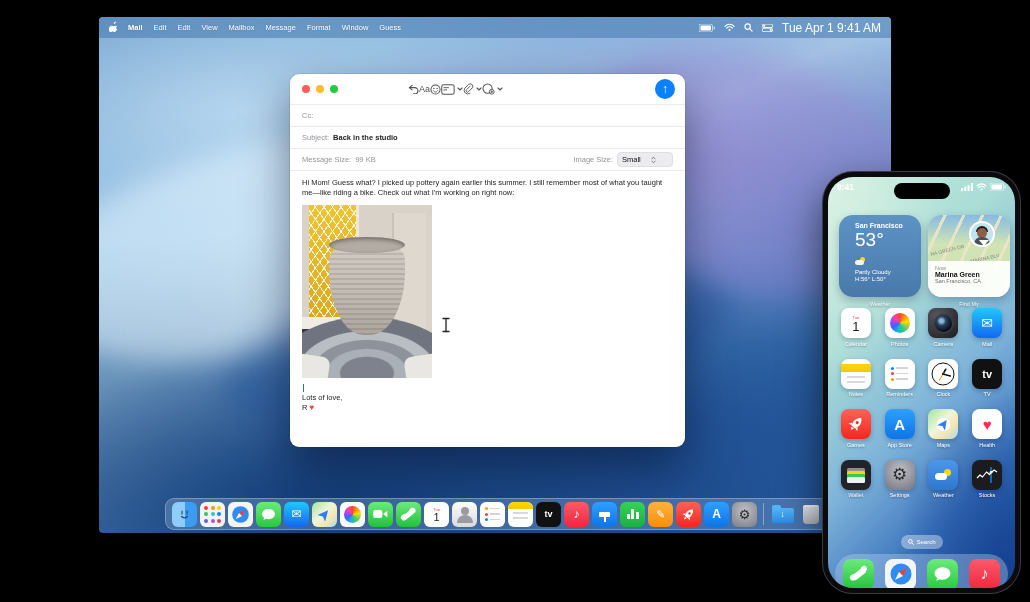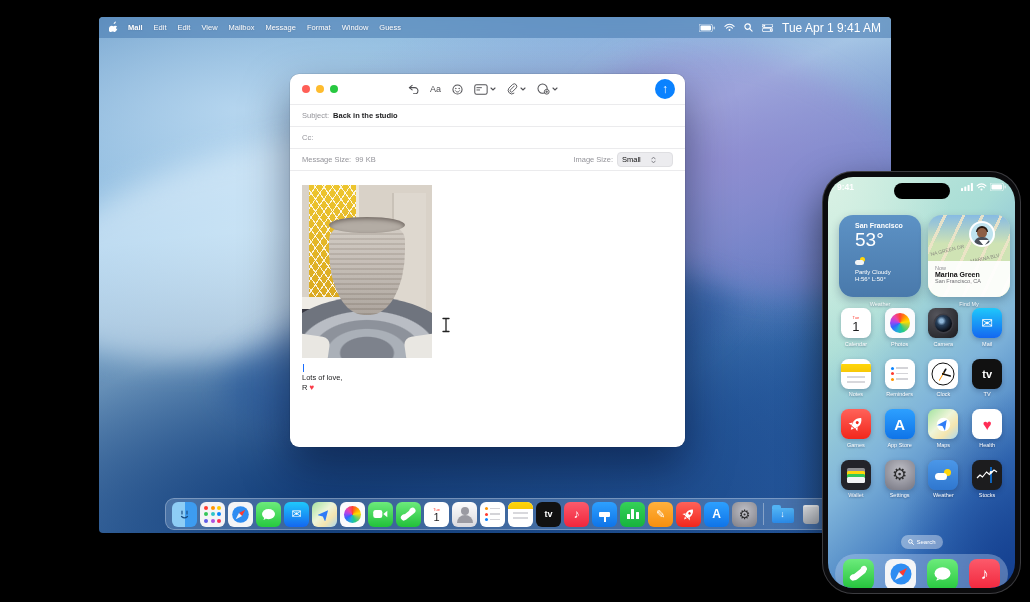--- a/index.html
+++ b/index.html
@@ -27,21 +27,21 @@
   #mb-right{margin-left:auto;display:flex;align-items:center;gap:9px;}
   #mb-right svg{display:block;}
   #mb-clock{font-size:12px;white-space:nowrap;}
 
   
   #mailwin{position:absolute;left:191px;top:57px;width:395px;height:373px;background:#fff;border-radius:9px;
     box-shadow:0 20px 45px rgba(0,10,40,.5),0 0 0 .5px rgba(0,0,0,.15);overflow:hidden;}
   #titlebar{position:relative;height:30px;display:flex;align-items:center;padding:0 12px;}
   .tl{width:8px;height:8px;border-radius:50%;margin-right:6px;}
   #tl-close{background:#ff5f57;} #tl-min{background:#febc2e;} #tl-zoom{background:#28c840;}
-  #tb-icons{position:absolute;left:118px;top:0;height:30px;display:flex;align-items:center;gap:11px;color:#515155;}
+  #tb-icons{position:absolute;left:118px;top:0;height:30px;display:flex;align-items:center;color:#515155;}
   .tbi{display:flex;align-items:center;gap:2px;}
   #fmt-label{font-size:9px;color:#515155;}
   #send-btn{position:absolute;right:10px;top:5px;width:20px;height:20px;border-radius:50%;background:#0a82ff;
     color:#fff;display:flex;align-items:center;justify-content:center;font-size:12px;font-weight:bold;}
   .frow{display:flex;align-items:center;padding:0 12px;border-top:1px solid #ebebed;font-size:7.5px;color:#94949a;}
   #row-to{height:21px;} #row-cc{height:22px;} #row-subj{height:22px;} #row-size{height:23px;border-bottom:1px solid #ebebed;}
   .fval{color:#111;margin-left:4px;}
   #to-pill{display:inline-flex;align-items:center;gap:2px;background:#b9d7f8;border-radius:3px;
     padding:1.5px 4px;font-size:7.5px;color:#0c2c55;margin-left:4px;}
   #img-size{margin-left:auto;display:flex;align-items:center;gap:4px;}
@@ -306,43 +306,44 @@
             <svg width="6" height="4" viewBox="0 0 6 4">
                 <path d="M1 1l2 2 2-2" fill="none" stroke="#515155" stroke-width="1.1" stroke-linecap="round"></path>
               </svg>
           </span>
         </span>
         <span id="send-btn">
             <span>↑</span>
           </span>
       </div>
 
+      <div class="frow" id="row-cc">
+        <span>Cc:</span>
+        <span class="fval"></span>
+      </div>
       <div class="frow" id="row-subj">
         <span>Subject:</span>
         <span class="fval" style="font-weight:bold;color:#1c1c1e;">Back in the studio</span>
-      </div>
-      <div class="frow" id="row-cc">
-        <span>Cc:</span>
-        <span class="fval"></span>
       </div>
       <div class="frow" id="row-size">
         <span>Message Size:</span>
         <span class="fval" style="color:#94949a;">99 KB</span>
         <span id="img-size">
           <span>Image Size:</span>
           <span id="size-select">
             <span>Small</span>
             <svg width="5" height="8" viewBox="0 0 6 9">
                 <path d="M1 3.2L3 1l2 2.2M1 5.8L3 8l2-2.2" fill="none" stroke="#7a7a80" stroke-width="1.1" stroke-linecap="round" stroke-linejoin="round"></path>
               </svg>
           </span>
         </span>
       </div>
 
       <div id="body">
+        <div>Hi Mom! Guess what? I picked up pottery again earlier this summer. I still remember most of what you taught me—like riding a bike. Check out what I'm working on right now:</div>
         <div id="photo">
           <div class="ph" id="ph-window"></div>
           <div class="ph" id="ph-door"></div>
           <div class="ph" id="ph-shelf"></div>
           <div class="ph" id="ph-mantel"></div>
           <div class="ph" id="ph-floor"></div>
           <div class="ph" id="ph-wheel"></div>
           <div class="ph" id="ph-pan-l"></div>
           <div class="ph" id="ph-pan-r"></div>
           <div class="ph" id="ph-bowl"></div>

